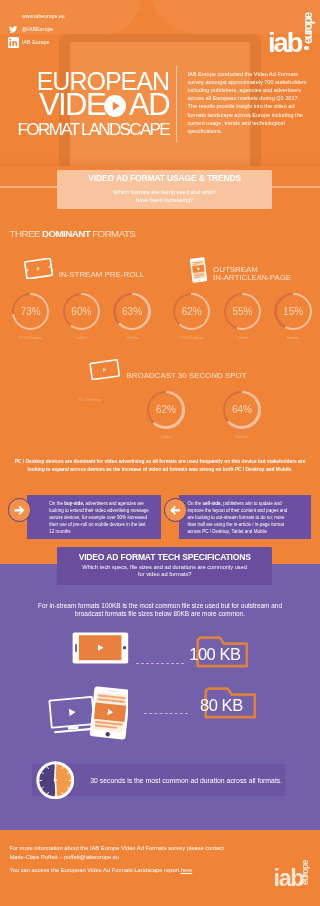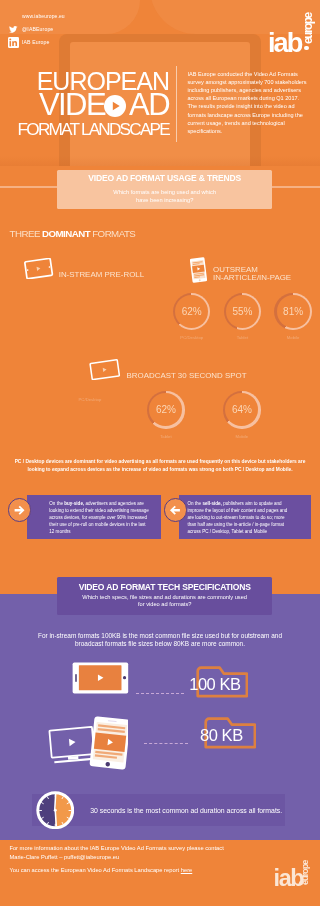--- a/index.html
+++ b/index.html
@@ -78,21 +78,21 @@
 
   .card{position:absolute;background:#6b4fa0;color:#ffffff;font-size:4.55px;line-height:7.05px;padding:5.2px 9px 5.2px 22px;box-sizing:border-box;}
   .card b{font-weight:700;}
   .card-l{left:27.3px;top:328.5px;width:133.6px;height:44.6px;}
   .card-r{left:178.5px;top:328.5px;width:132px;height:44.6px;padding:5.2px 22px 5.2px 9px;}
   .circ{position:absolute;width:21.2px;height:21.2px;border-radius:50%;background:#f2904c;border:1.4px solid #593d84;display:flex;align-items:center;justify-content:center;z-index:3;}
   .circ-l{left:7.6px;top:332.4px;}
   .circ-r{left:163.5px;top:332.4px;}
 
   
-  .sec2{position:absolute;left:0;top:594px;width:320px;height:266px;background:#7360aa;}
+  .sec2{position:absolute;left:0;top:564px;width:320px;height:266px;background:#7360aa;}
   .banner-purple{background:#684e9d;top:-17.4px;}
   .banner-purple .banner-title{margin-top:6.4px;}
   .banner-purple .banner-sub.first{margin-top:3.2px;}
   .s2-intro{position:absolute;left:0;top:37.5px;width:320px;text-align:center;color:#ffffff;font-size:6.45px;font-weight:400;line-height:8.5px;}
 
   .fs-ic{position:absolute;}
   .fs-ic-1{left:72px;top:68px;}
   .fs-ic-2{left:47px;top:121px;}
   .dash{position:absolute;height:0;border-top:1.1px dashed #c7a8d6;}
   .dash-1{left:136px;top:98.5px;width:48px;}
@@ -227,39 +227,62 @@
             <circle cx="15" cy="41.3" r="1.7" fill="#efd4bd"></circle>
           </g>
         </svg>
       </span>
       <span class="fmt-lb two">
         <span class="l1">OUTSREAM</span>
         <span class="l2">IN-ARTICLE/IN-PAGE</span>
       </span>
     </div>
 
+    <div class="donuts donuts-a">
+        <div class="donut" style="width: 37.3px;">
+          <div class="ring" style="width:37.3px;height:37.3px;background:conic-gradient(from 0deg,#f7c0a0 0deg 262.8deg,#d4703e 262.8deg 360deg);">
+            <div class="hole"></div>
+            <div class="val" style="width:37.3px;height:37.3px;font-size:10px">73%</div>
+          </div>
+          <div class="lb" style="color:#f3ab78;font-size:4.2px">PC/Desktop</div>
+        </div>
+        <div class="donut" style="width: 37.3px;">
+          <div class="ring" style="width:37.3px;height:37.3px;background:conic-gradient(from 0deg,#f7c0a0 0deg 216deg,#d4703e 216deg 360deg);">
+            <div class="hole"></div>
+            <div class="val" style="width:37.3px;height:37.3px;font-size:10px">60%</div>
+          </div>
+          <div class="lb" style="color:#f3ab78;font-size:4.2px">Tablet</div>
+        </div>
+        <div class="donut" style="width: 37.3px;">
+          <div class="ring" style="width:37.3px;height:37.3px;background:conic-gradient(from 0deg,#f7c0a0 0deg 226.8deg,#d4703e 226.8deg 360deg);">
+            <div class="hole"></div>
+            <div class="val" style="width:37.3px;height:37.3px;font-size:10px">63%</div>
+          </div>
+          <div class="lb" style="color:#f3ab78;font-size:4.2px">Mobile</div>
+        </div>
+      </div>
     <div class="donuts donuts-b">
         <div class="donut" style="width: 37.3px;">
           <div class="ring" style="width:37.3px;height:37.3px;background:conic-gradient(from 0deg,#f7c0a0 0deg 223.20000000000002deg,#d4703e 223.20000000000002deg 360deg);">
             <div class="hole"></div>
             <div class="val" style="width:37.3px;height:37.3px;font-size:10px">62%</div>
           </div>
           <div class="lb" style="color:#f3ab78;font-size:4.2px">PC/Desktop</div>
         </div>
         <div class="donut" style="width: 37.3px;">
           <div class="ring" style="width:37.3px;height:37.3px;background:conic-gradient(from 0deg,#f7c0a0 0deg 198deg,#d4703e 198deg 360deg);">
             <div class="hole"></div>
             <div class="val" style="width:37.3px;height:37.3px;font-size:10px">55%</div>
           </div>
           <div class="lb" style="color:#f3ab78;font-size:4.2px">Tablet</div>
         </div>
         <div class="donut" style="width: 37.3px;">
           <div class="ring" style="width:37.3px;height:37.3px;background:conic-gradient(from 0deg,#f7c0a0 0deg 205.20000000000002deg,#d4703e 205.20000000000002deg 360deg);">
             <div class="hole"></div>
-            <div class="val" style="width:37.3px;height:37.3px;font-size:10px">81%</div>
+            <div class="val" style="width:37.3px;height:37.3px;font-size:10px">15%</div>
           </div>
           <div class="lb" style="color:#f3ab78;font-size:4.2px">Mobile</div>
         </div>
       </div>
 
     <div class="fmt fmt-bc">
       <span class="fmt-ic">
         <svg viewBox="0 0 66 42" width="33.5" height="21.4">
           <g transform="rotate(-8 33 21)">
             <rect x="6" y="5" width="54" height="32" rx="1.6" fill="none" stroke="#ffffff" stroke-width="3"></rect>

